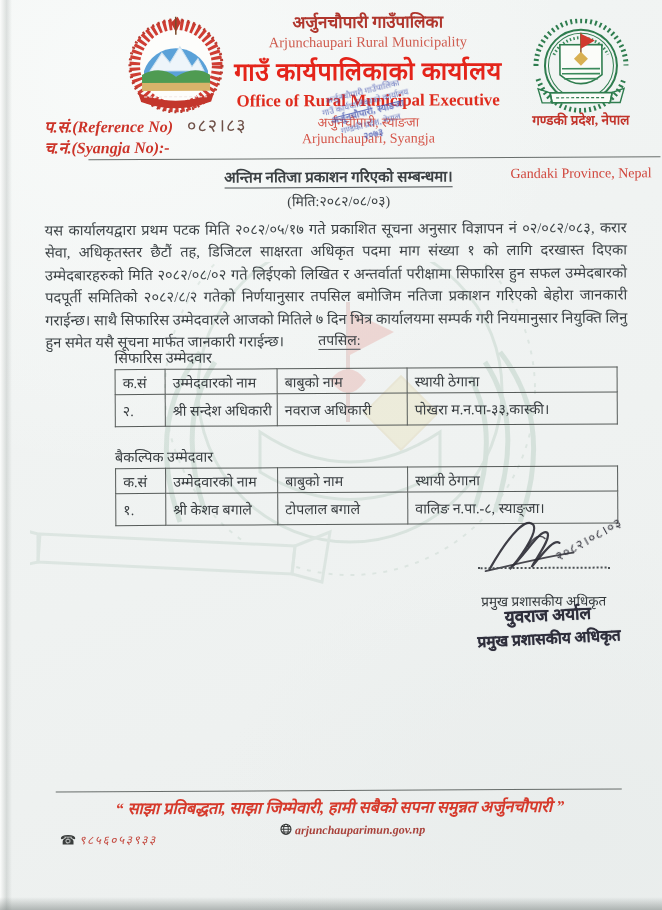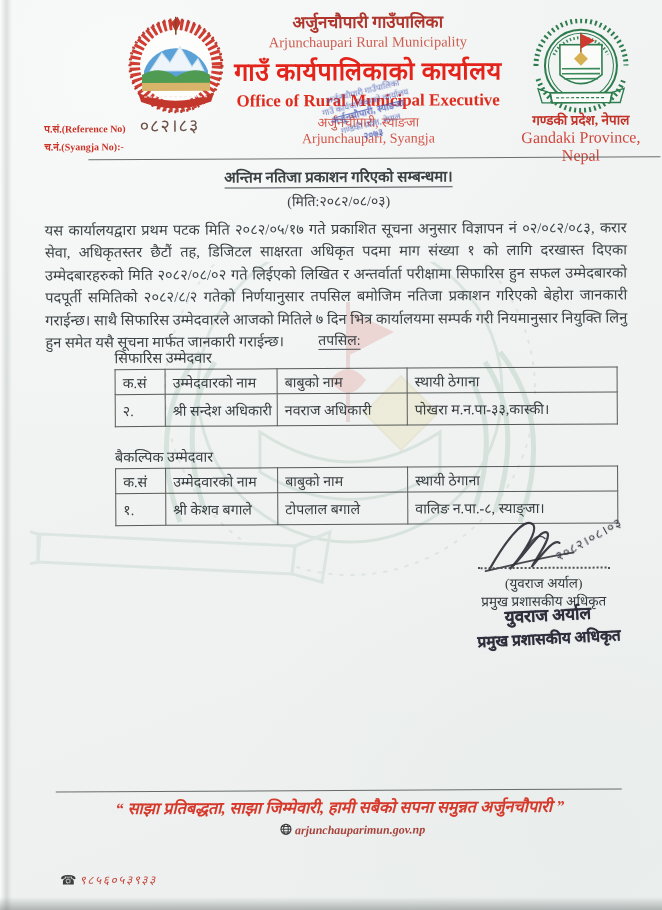--- a/index.html
+++ b/index.html
@@ -23,22 +23,22 @@
     background:linear-gradient(270deg,rgba(140,148,145,.25),rgba(140,148,145,0));}
   .content{left:0;top:0;width:662px;height:910px;transform:rotate(-0.3deg);}
   
   .hdr-np{font-size:17px;font-weight:bold;color:#b0362d;}
   .hdr-en{font-size:14.5px;color:#cf5c4f;margin-top:1px;}
   .hdr-office-np{font-size:25px;font-weight:bold;color:#e4241a;margin-top:2px;letter-spacing:.5px;}
   .hdr-office-en{font-size:17px;font-weight:bold;color:#df2c1e;margin-top:4px;}
   .hdr-place{font-size:13px;color:#d5564a;margin-top:2px;}
   .hdr-place-en{font-size:14px;color:#d5564a;}
   .prov-np{font-size:13.5px;font-weight:bold;color:#c2332a;}
-  .prov-en{font-size:16px;color:#d0463c;}
-  .ref-label{font-size:10px;font-weight:bold;color:#cc3429;}
+  .prov-en{font-size:14px;color:#d0463c;margin-top:37px;}
+  .ref-label{font-size:16px;font-weight:bold;color:#cc3429;font-style:italic;}
   .ref-value{font-size:18px;color:#6e5047;letter-spacing:1px;}
   .rule{height:0;border-top:1.6px solid rgba(70,76,74,.8);}
   
   .ink-stamp{color:#4050ae;opacity:.78;filter:blur(.3px);transform:rotate(-14deg);
     text-align:center;line-height:1.25;}
   .ink-stamp .s1{font-size:8.5px;}
   .ink-stamp .s2{font-size:9.5px;font-weight:bold;}
   
   .subject{font-size:15px;font-weight:600;color:#3c4144;display:inline-block;
     border-bottom:1.5px solid #474c4f;padding-bottom:1px;}
@@ -212,31 +212,30 @@
     </tbody>
       </table>
 
     <svg class="abs" style="left:483px;top:514px;" width="155" height="64" viewBox="0 0 155 64">
       <path d="M6,56 C28,18 44,4 50,12 C55,20 34,48 26,56 C42,42 58,14 64,20 C68,26 52,46 48,54 C60,40 70,26 76,30" fill="none" stroke="#2a2a33" stroke-width="2.2" stroke-linecap="round" opacity=".9"></path>
       <path d="M2,58 C30,52 60,44 90,40" fill="none" stroke="#2a2a33" stroke-width="1.8" stroke-linecap="round" opacity=".85"></path>
       <path d="M44,34 q10,-16 18,-8" fill="none" stroke="#2a2a33" stroke-width="1.6" opacity=".8"></path>
     </svg>
     <div class="abs hand-date" style="left:560px;top:548px;">२०८२।०८।०३</div>
     <div class="abs dotline" style="left:477px;top:568px;width:132px;"></div>
-    <div class="abs center sig-name" style="left:468px;top:575px;width:150px;">(युवराज अर्याल)</div>
     <div class="abs center sig-post" style="left:448px;top:593px;width:190px;">प्रमुख प्रशासकीय अधिकृत</div>
     <div class="abs officer-stamp" style="left:450px;top:604px;width:195px;">
       <div class="n">युवराज अर्याल</div>
       <div class="p">प्रमुख प्रशासकीय अधिकृत</div>
     </div>
 
     <div class="abs rule" style="left:54px;top:790px;width:566px;"></div>
     <div class="abs center slogan" style="left:0;top:796px;width:676px;">“ साझा प्रतिबद्धता, साझा जिम्मेवारी, हामी सबैको सपना समुन्नत अर्जुनचौपारी ”</div>
 
-    <div class="abs contact" style="left:58px;top:870px;">
+    <div class="abs contact" style="left:58px;top:830px;">
       <span class="icon-glyph">☎</span>
       <span class="c-phone">९८५६०५३९३३</span>
     </div>
     <div class="abs contact" style="left:278px;top:823px;">
       <svg width="12" height="12" viewBox="0 0 12 12" style="vertical-align:-1px;">
         <circle cx="6" cy="6" r="5" fill="none" stroke="#3a3d3c" stroke-width="1.2"></circle>
         <ellipse cx="6" cy="6" rx="2.3" ry="5" fill="none" stroke="#3a3d3c" stroke-width="1"></ellipse>
         <path d="M1,6 L11,6 M1.8,3.2 L10.2,3.2 M1.8,8.8 L10.2,8.8" stroke="#3a3d3c" stroke-width="1"></path>
       </svg>
       <span class="c-web">arjunchauparimun.gov.np</span>

